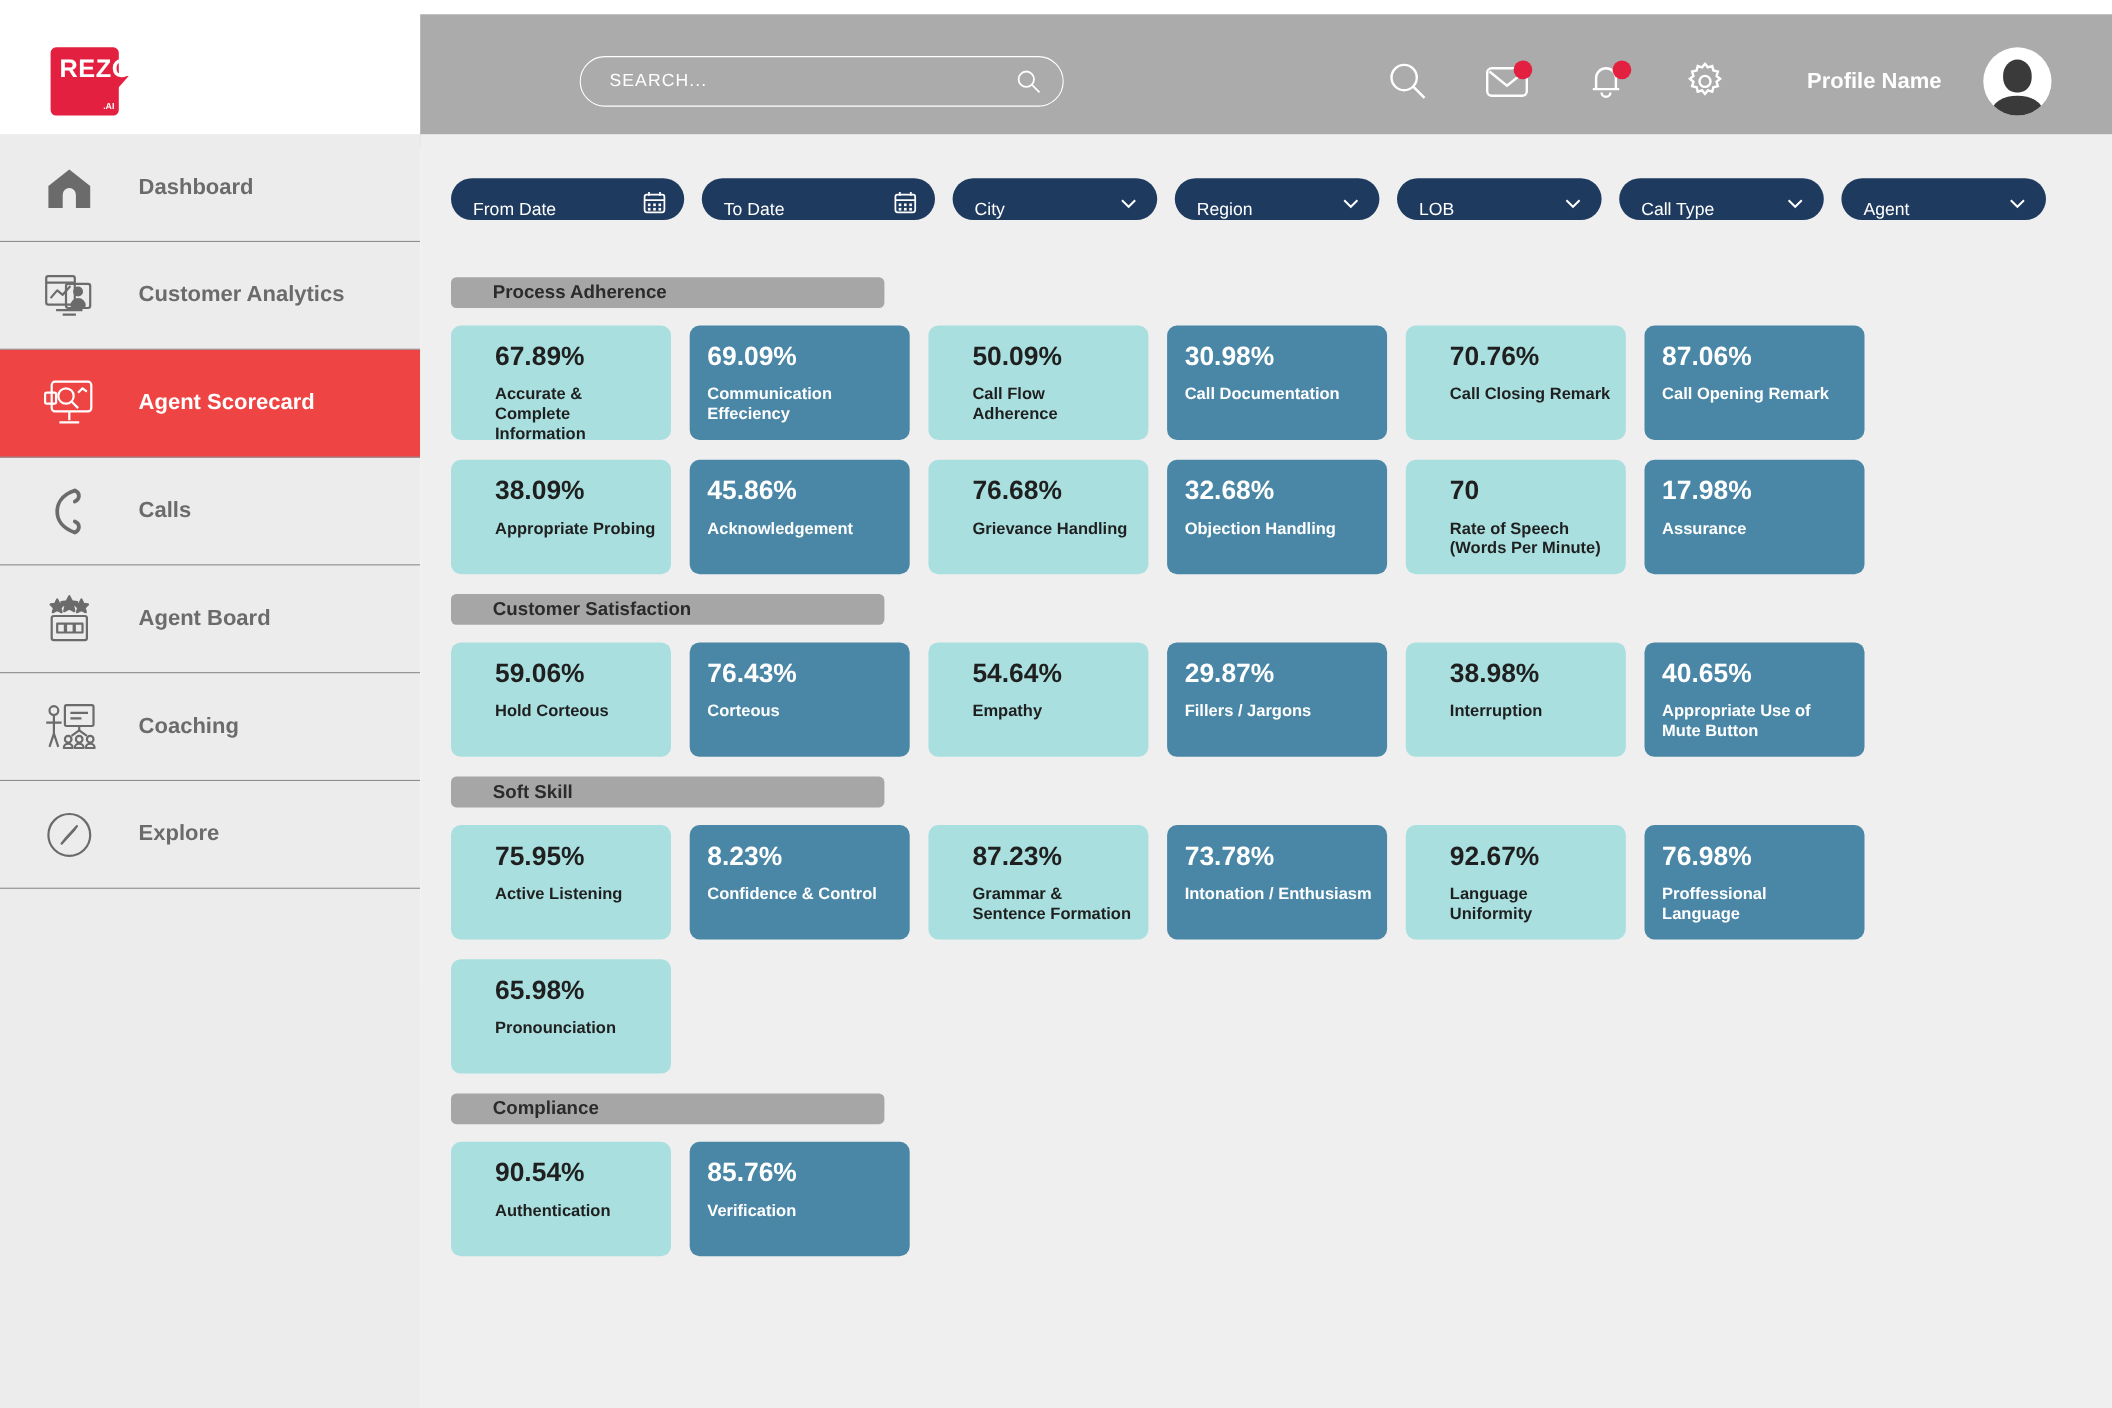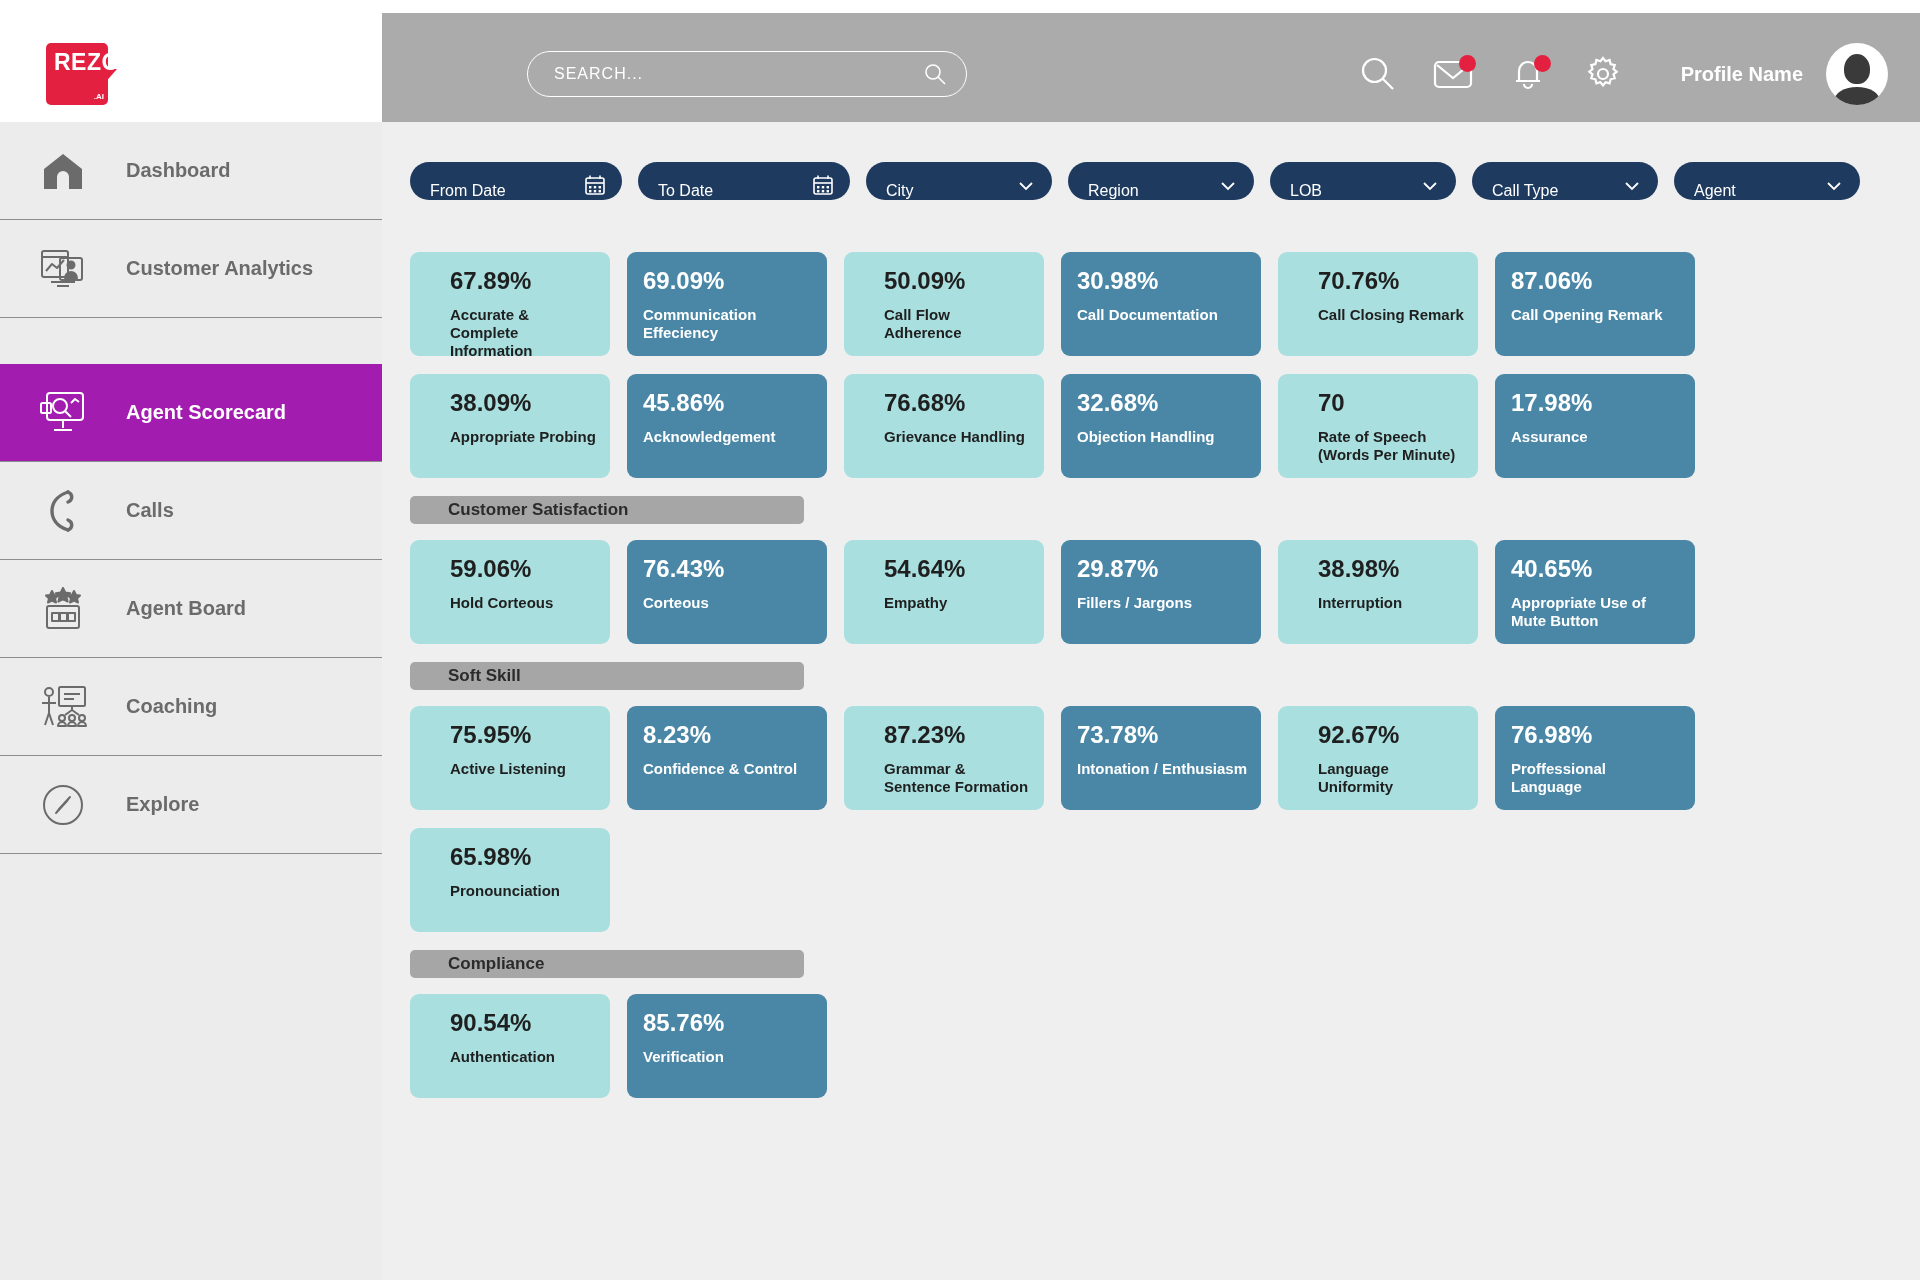--- a/index.html
+++ b/index.html
@@ -56,22 +56,22 @@
     color: #000000; font-size: 16px; letter-spacing: 1px;
     padding: 0 52px 0 26px;
     font-family: "Liberation Sans", sans-serif;
     outline: none;
   }
   .search-input::placeholder { color: #ffffff; opacity: 1; letter-spacing: 1px; }
   .search-inline-icon {
     position: absolute; right: 20px; top: 11px;
   }
   .hdr-icons {
-    position: absolute; right: 32px; top: 0; height: 122px;
-    display: flex; align-items: center; gap: 1px;
+    position: absolute; right: 55px; top: 0; height: 122px;
+    display: flex; align-items: center; gap: 16px;
   }
   .hdr-icon {
     position: relative; width: 74px; height: 74px;
     display: flex; align-items: center; justify-content: center;
     cursor: pointer;
   }
   .badge {
     position: absolute; width: 17px; height: 17px; border-radius: 50%;
     background: #e3203f; top: 18px; right: 14px;
   }
@@ -95,21 +95,21 @@
   
   .sidebar {
     position: absolute; left: 0; top: 122px; width: 382px; height: 1158px;
     background: #ececec;
   }
   .nav-item {
     height: 98px; display: flex; align-items: center;
     border-bottom: 1.5px solid #8d8d8d;
     padding-left: 30px; cursor: pointer;
   }
-  .nav-item.active { background: #a21caf; margin-top: 46px; }
+  .nav-item.active { background: #ef4444; }
   .nav-icon {
     width: 66px; height: 56px; display: flex;
     align-items: center; justify-content: center; flex: none;
   }
   .nav-label {
     margin-left: 30px; font-size: 20px; font-weight: 700; color: #6b6b6b;
   }
   .nav-item.active .nav-label { color: #ffffff; }
   .sidebar-rest {
     position: absolute; left: 0; top: 770px; width: 382px; height: 388px;
@@ -378,20 +378,23 @@
       </div>
       <div class="filter-pill pill-sel">
         <span class="pill-label">Agent</span>
         <span><svg width="20" height="20" viewBox="0 0 20 20" fill="none" stroke="#ffffff" stroke-width="1.8">
             <polyline points="4,7 10,13 16,7"></polyline>
           </svg></span>
       </div>
     </div>
   <div class="sections" id="sections-area">
       <div class="section">
+        <div class="section-head">
+          <span>Process Adherence</span>
+        </div>
         <div class="cards-row">
           <div class="card light">
             <div class="card-value">67.89%</div>
             <div class="card-label">Accurate &amp; Complete Information</div>
           </div>
           <div class="card dark">
             <div class="card-value">69.09%</div>
             <div class="card-label">Communication Effeciency</div>
           </div>
           <div class="card light">

